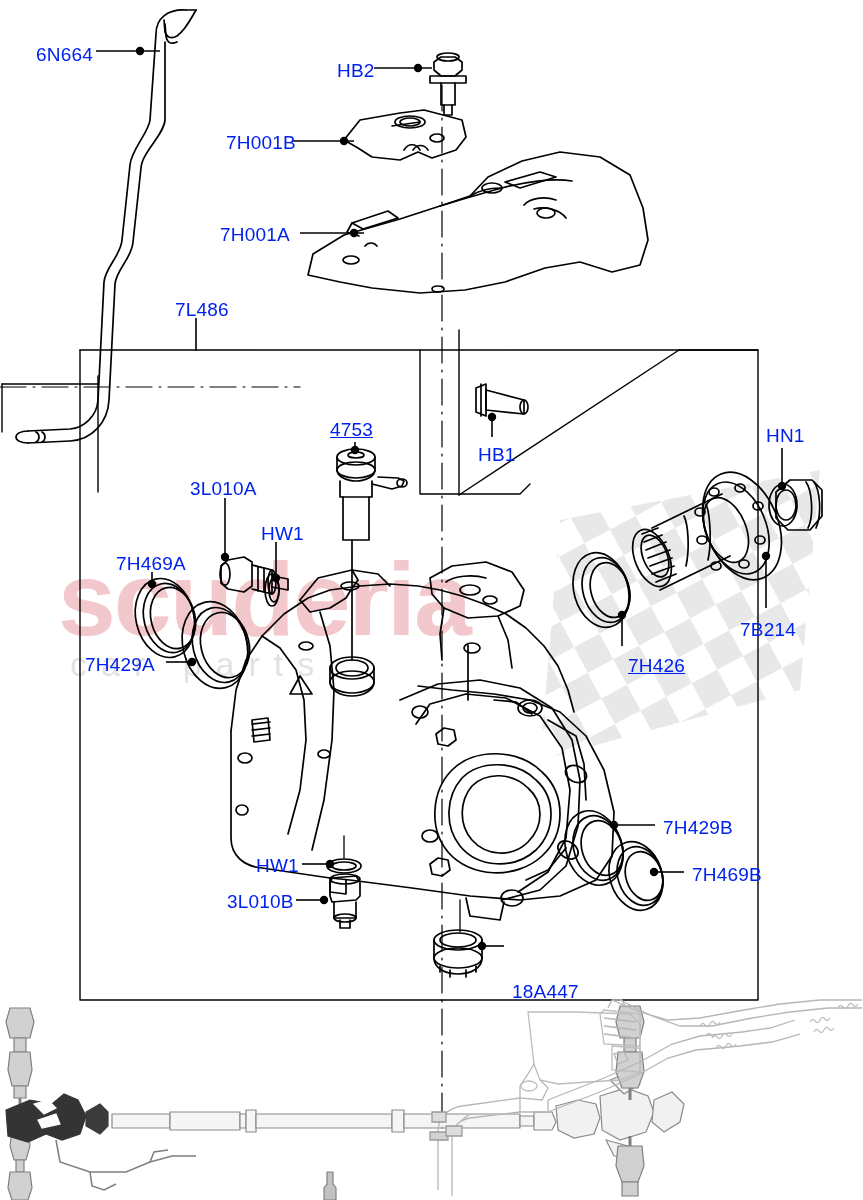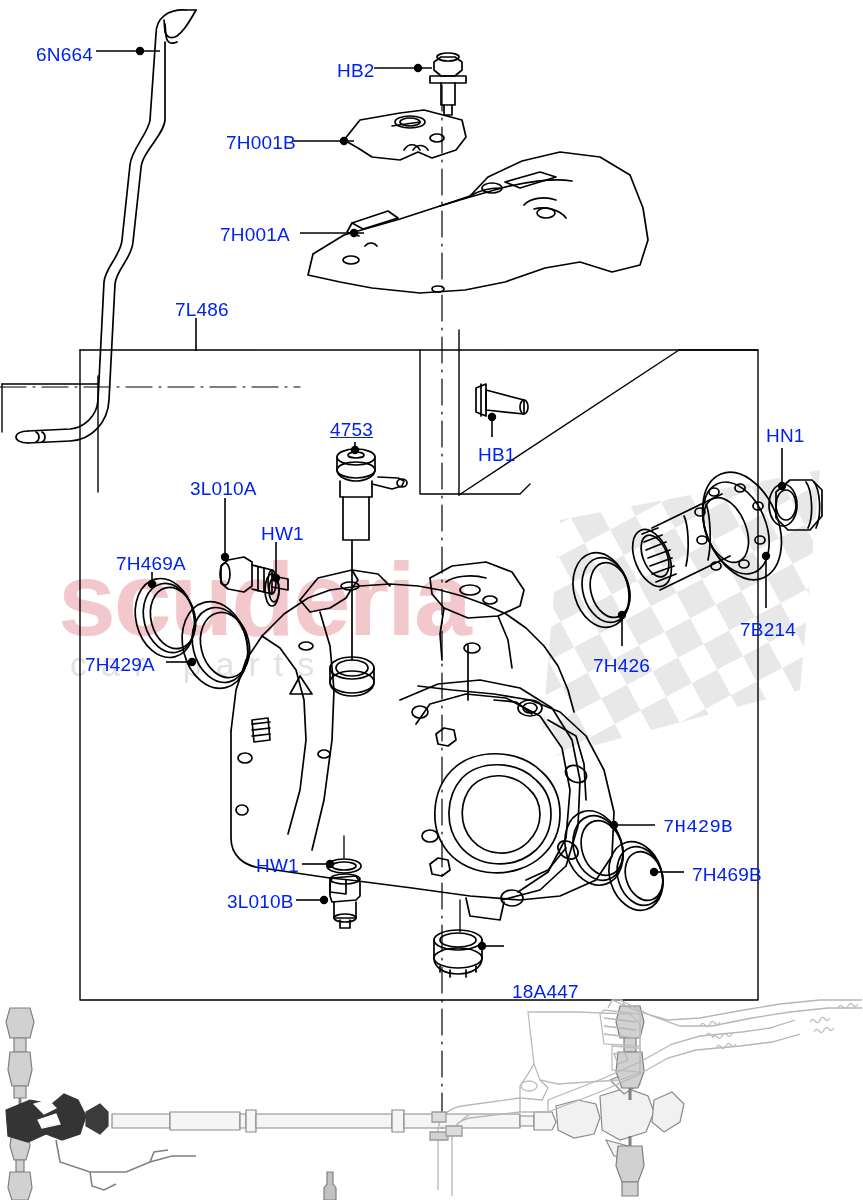--- a/index.html
+++ b/index.html
@@ -514,21 +514,21 @@
   <div class="callout" style="left:214px; top:133px;margin-left:12px;">7H001B</div>
   <div class="callout" style="left:220px; top:225px;">7H001A</div>
   <div class="callout" style="left:163px; top:300px;margin-left:12px;">7L486</div>
   <div class="callout" style="left:766px; top:426px;">HN1</div>
   <div class="callout" style="left:330px; top:420px;text-decoration:underline;">4753</div>
   <div class="callout" style="left:478px; top:445px;">HB1</div>
   <div class="callout" style="left:190px; top:479px;">3L010A</div>
   <div class="callout" style="left:261px; top:524px;">HW1</div>
   <div class="callout" style="left:116px; top:554px;">7H469A</div>
   <div class="callout" style="left:740px; top:620px;">7B214</div>
-  <div class="callout" style="left:593px; top:656px;">7H426</div>
+  <div class="callout" style="left:628px; top:656px;text-decoration:underline;">7H426</div>
   <div class="callout" style="left:85px; top:655px;text-align:right;">7H429A</div>
-  <div class="callout" style="left:663px; top:818px;font-family:Liberation Mono, monospace;">7H429B</div>
+  <div class="callout" style="left:663px; top:818px;">7H429B</div>
   <div class="callout" style="left:692px; top:865px;">7H469B</div>
   <div class="callout" style="left:256px; top:856px;">HW1</div>
   <div class="callout" style="left:227px; top:892px;">3L010B</div>
   <div class="callout" style="left:512px; top:938px;margin-top:44px;">18A447</div>
 
 </div>
 
 </body></html>

